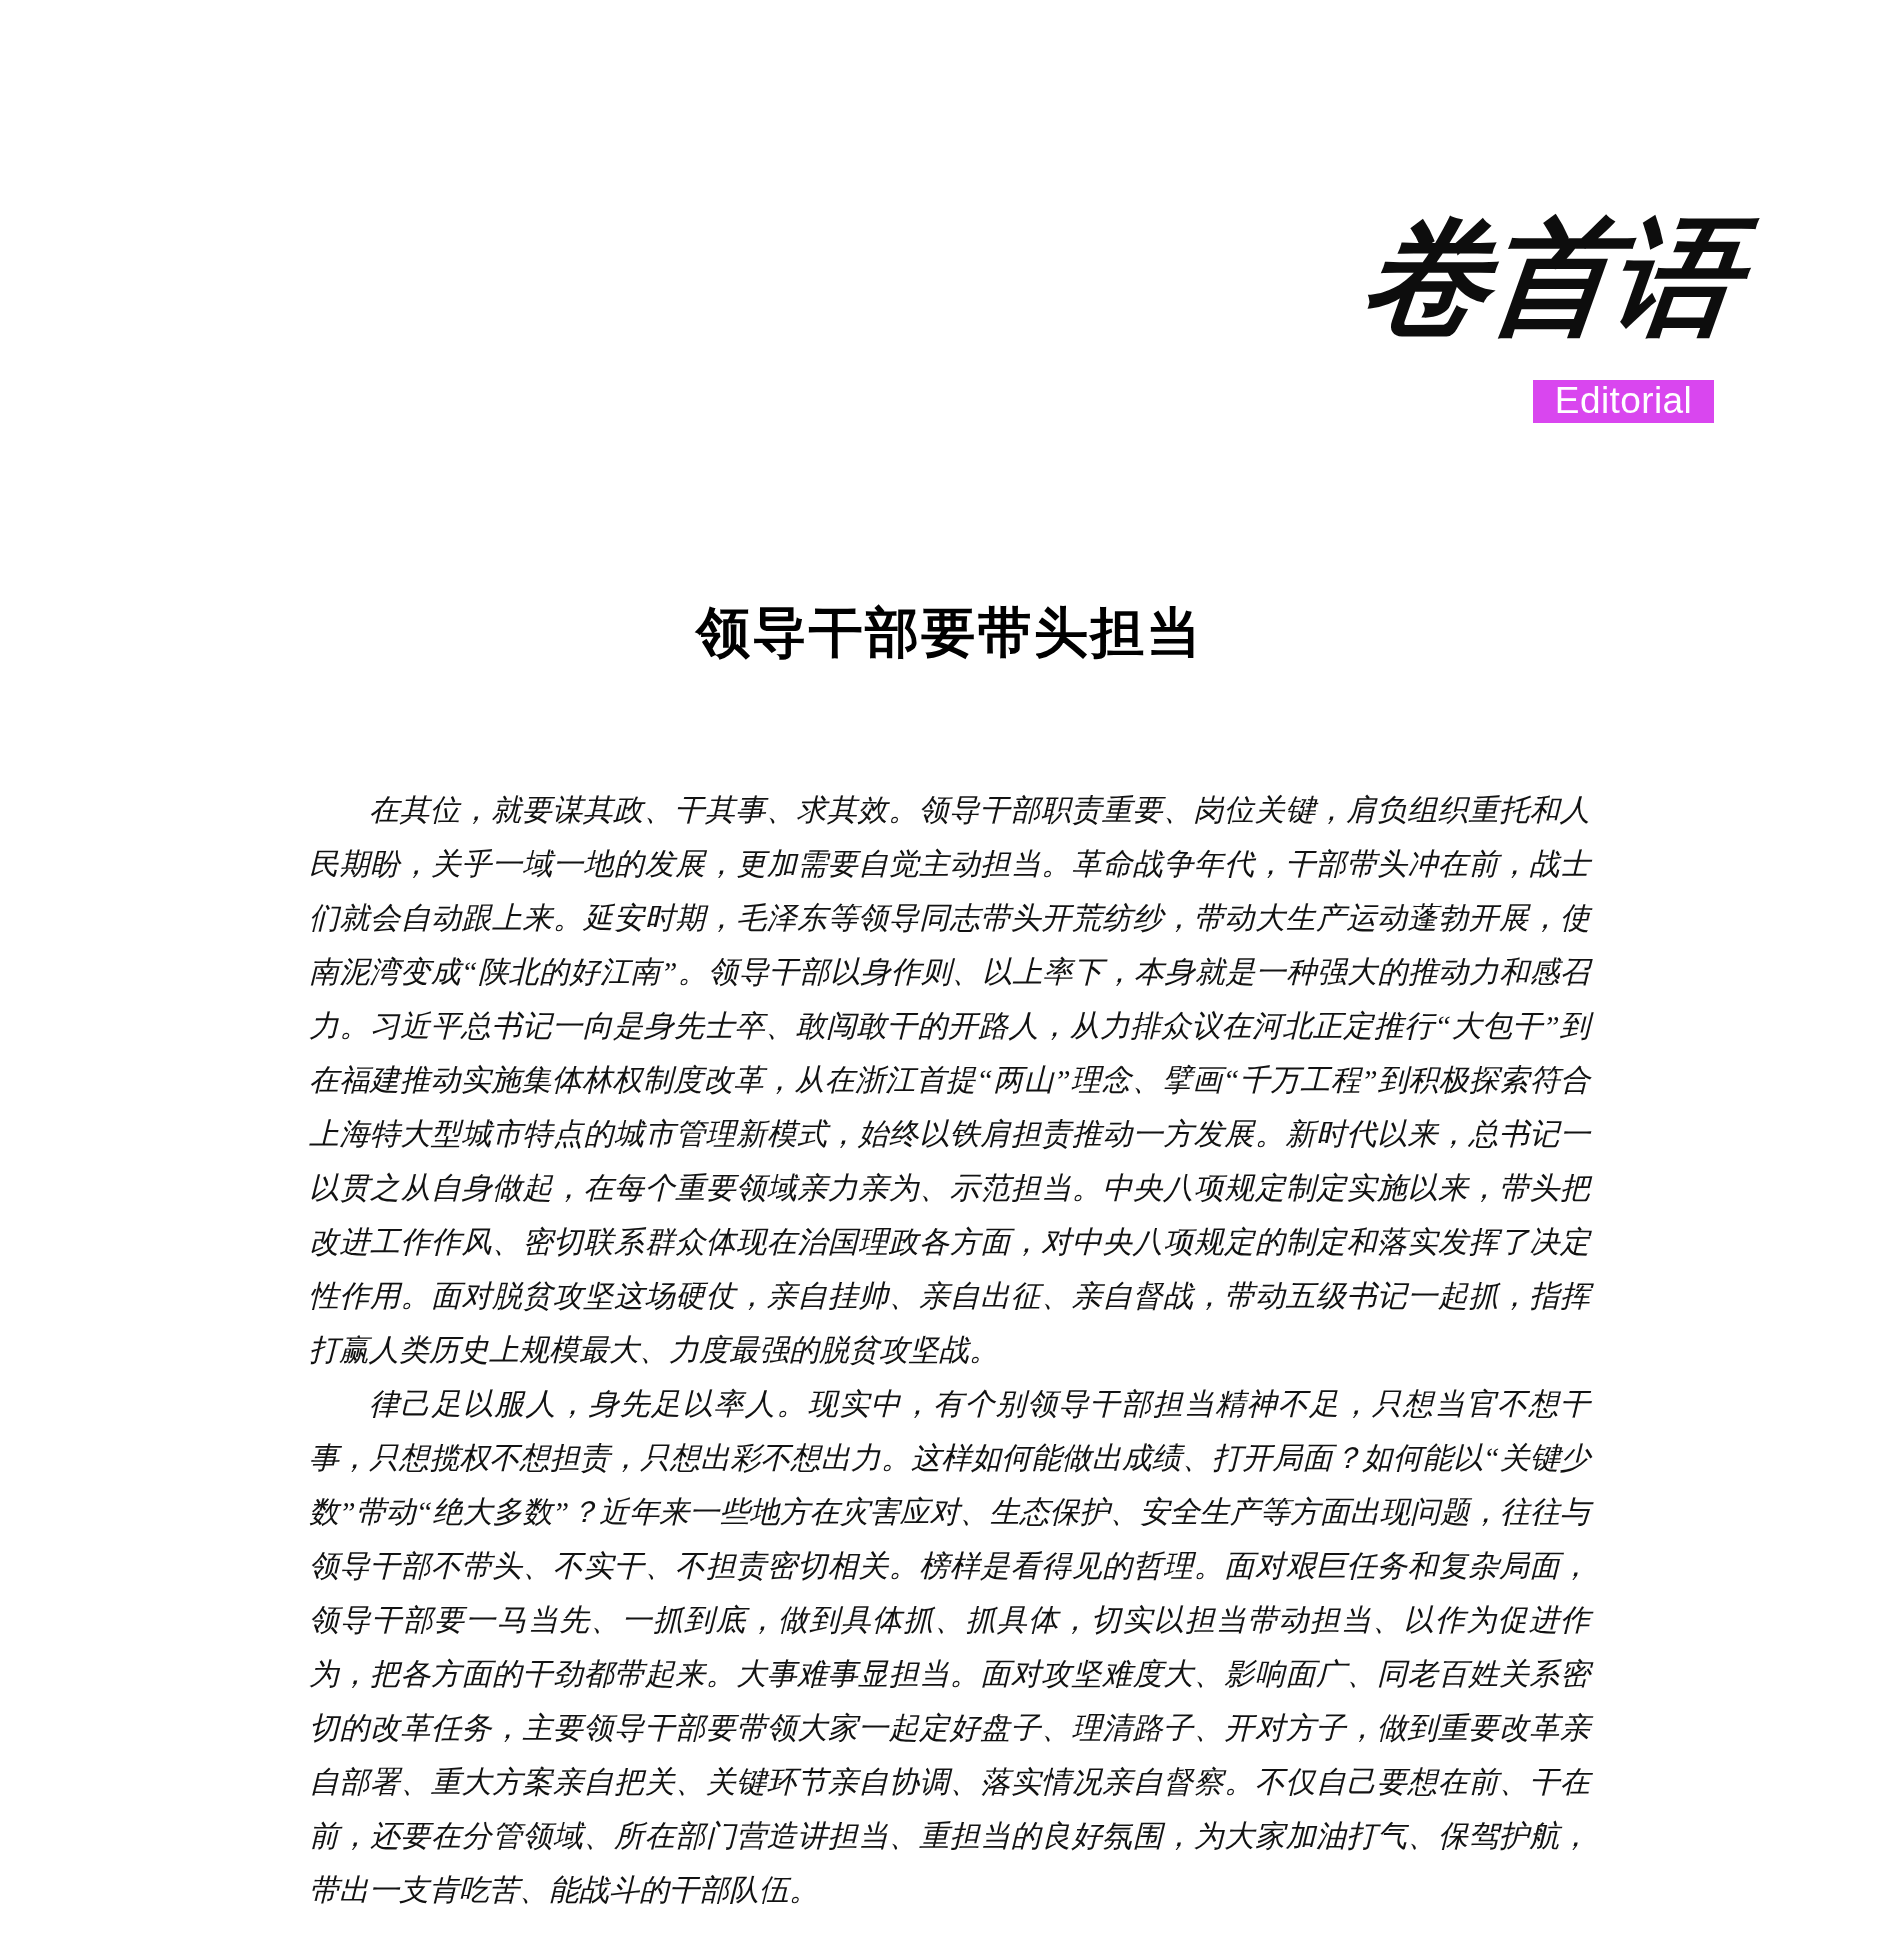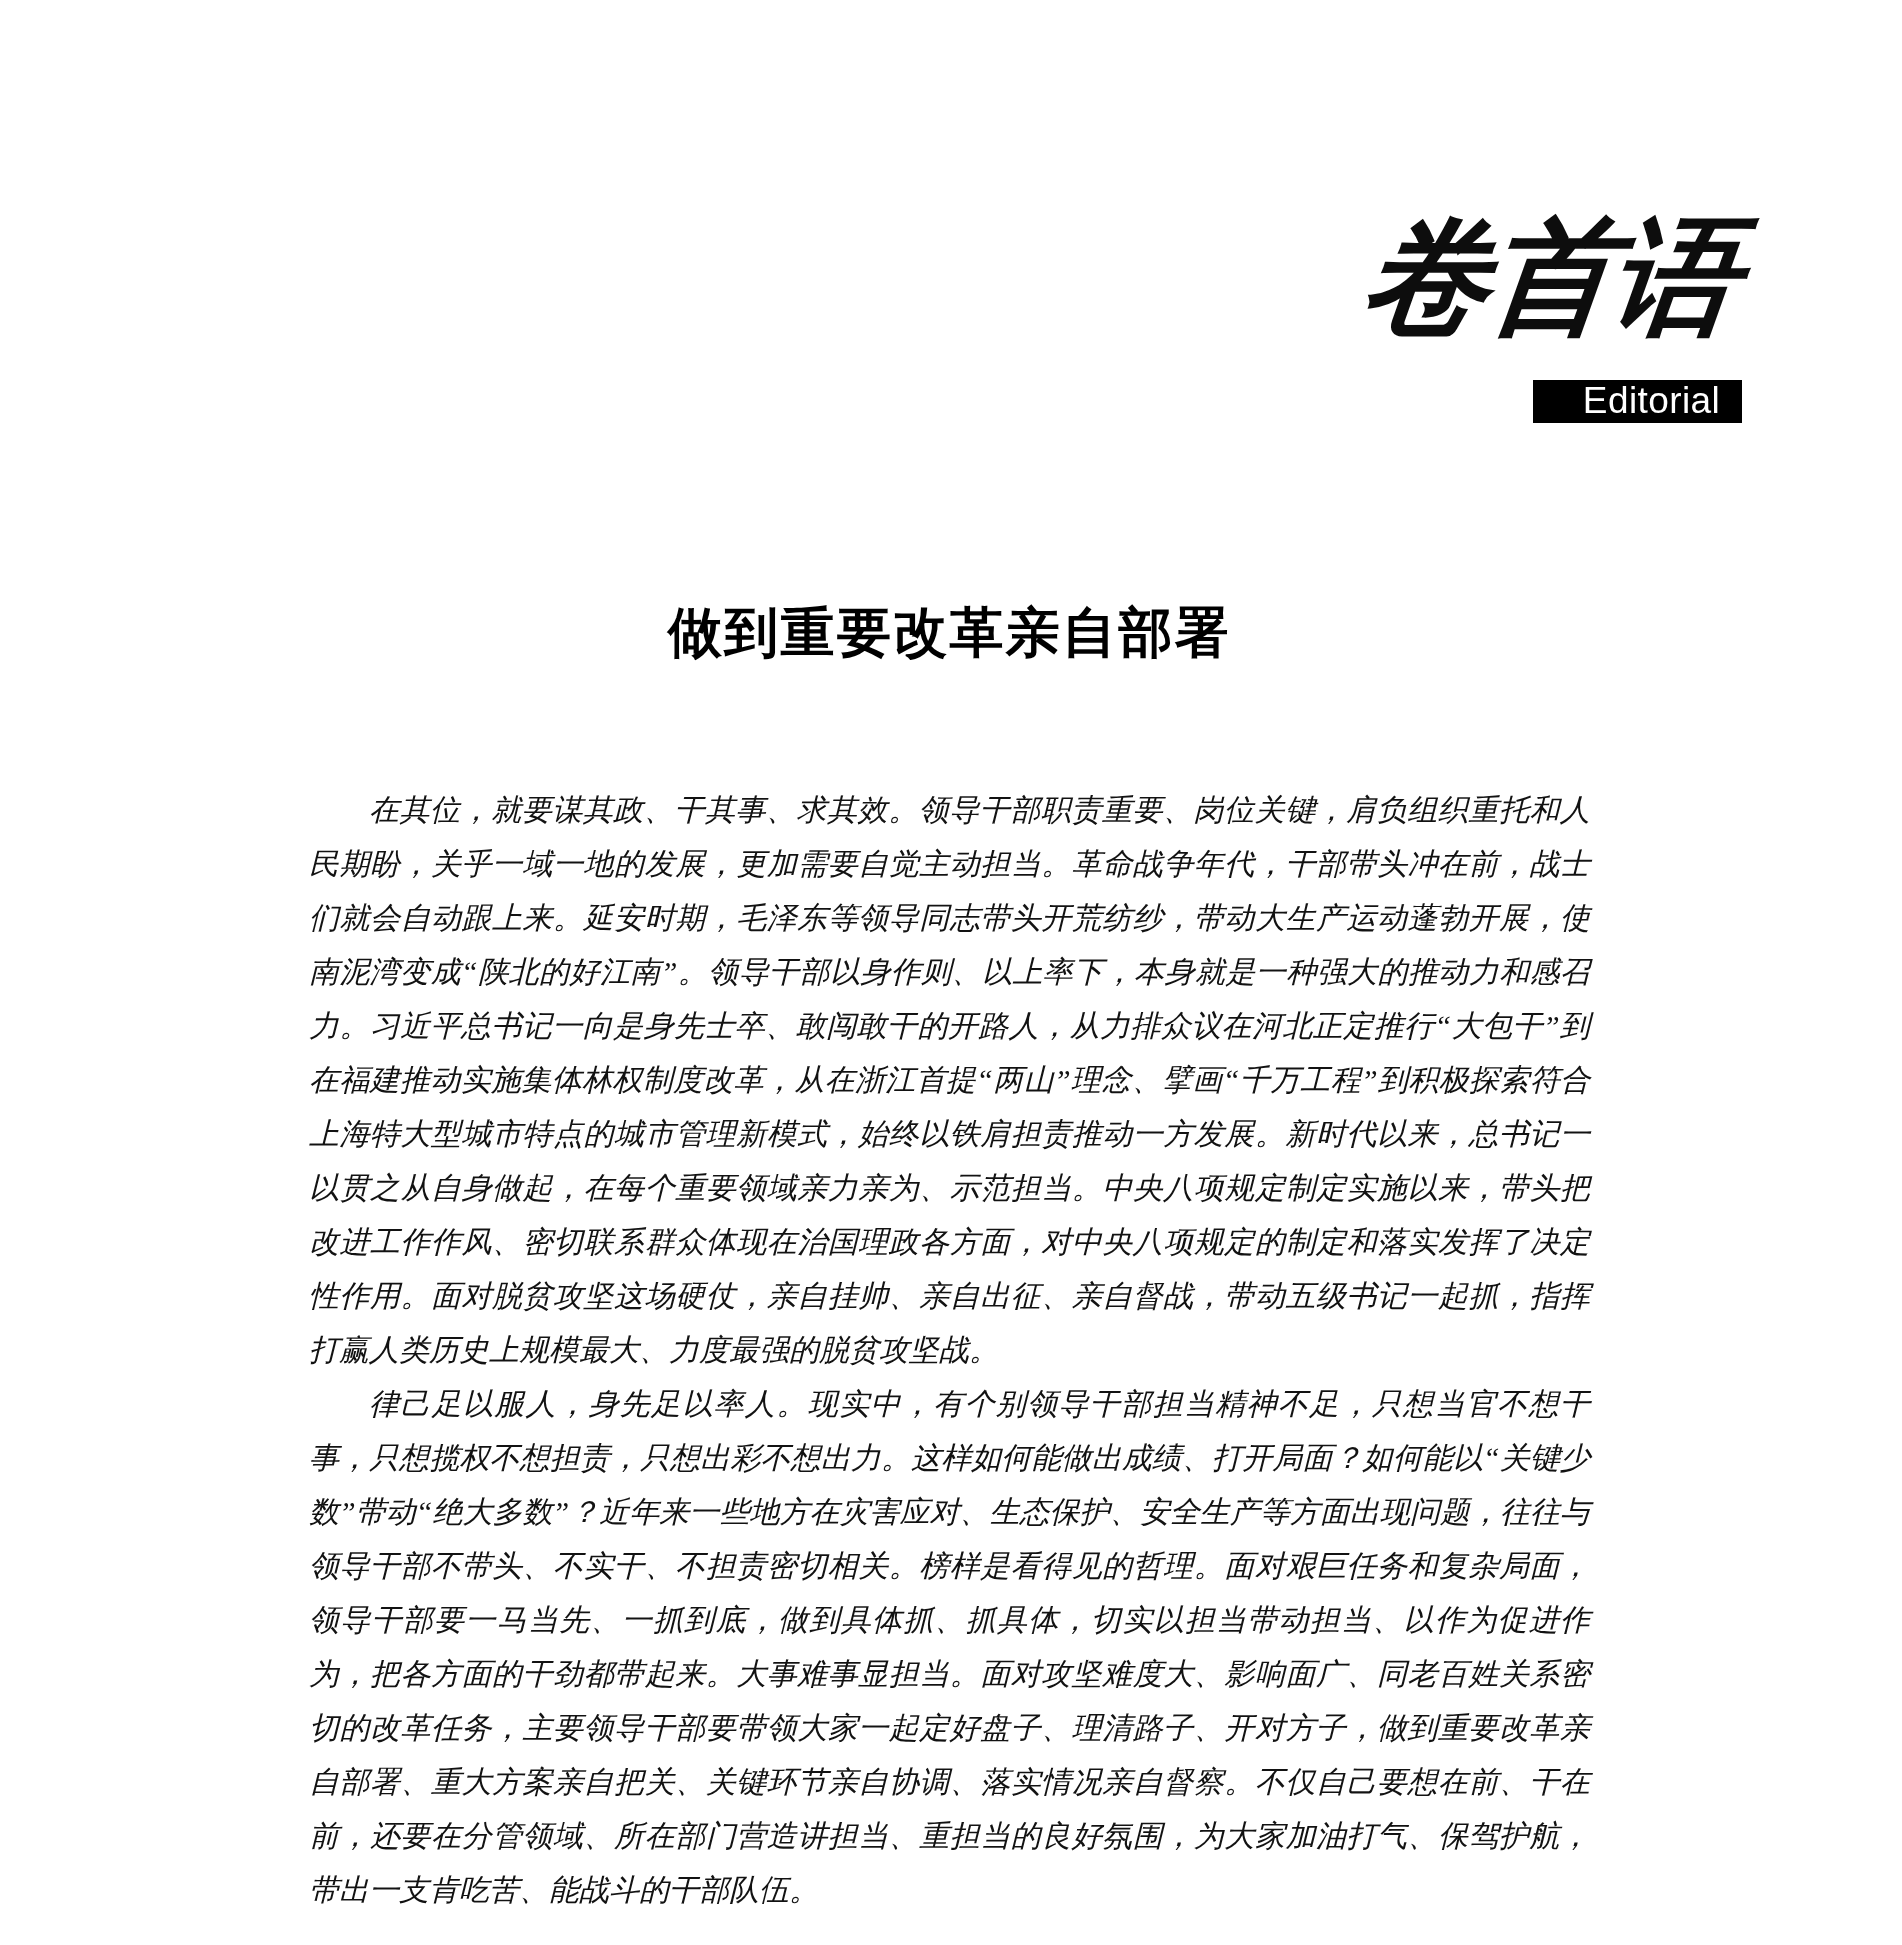--- a/index.html
+++ b/index.html
@@ -85,24 +85,24 @@
     text-indent: 2em;
   }
 </style>
 </head>
 <body>
 
 <div class="page">
 
   <header>
     <div class="calligraphy">卷首语</div>
-    <div class="badge" style="background: #000000; color: rgb(255, 255, 255); padding-left: 28px;">Editorial</div>
+    <div class="badge" style="background: #d946ef; color: rgb(255, 255, 255);">Editorial</div>
   </header>
 
-  <h1 class="title">做到重要改革亲自部署</h1>
+  <h1 class="title">领导干部要带头担当</h1>
 
   <main class="body">
     <p>在其位，就要谋其政、干其事、求其效。领导干部职责重要、岗位关键，肩负组织重托和人民期盼，关乎一域一地的发展，更加需要自觉主动担当。革命战争年代，干部带头冲在前，战士们就会自动跟上来。延安时期，毛泽东等领导同志带头开荒纺纱，带动大生产运动蓬勃开展，使南泥湾变成“陕北的好江南”。领导干部以身作则、以上率下，本身就是一种强大的推动力和感召力。习近平总书记一向是身先士卒、敢闯敢干的开路人，从力排众议在河北正定推行“大包干”到在福建推动实施集体林权制度改革，从在浙江首提“两山”理念、擘画“千万工程”到积极探索符合上海特大型城市特点的城市管理新模式，始终以铁肩担责推动一方发展。新时代以来，总书记一以贯之从自身做起，在每个重要领域亲力亲为、示范担当。中央八项规定制定实施以来，带头把改进工作作风、密切联系群众体现在治国理政各方面，对中央八项规定的制定和落实发挥了决定性作用。面对脱贫攻坚这场硬仗，亲自挂帅、亲自出征、亲自督战，带动五级书记一起抓，指挥打赢人类历史上规模最大、力度最强的脱贫攻坚战。</p>
     <p>律己足以服人，身先足以率人。现实中，有个别领导干部担当精神不足，只想当官不想干事，只想揽权不想担责，只想出彩不想出力。这样如何能做出成绩、打开局面？如何能以“关键少数”带动“绝大多数”？近年来一些地方在灾害应对、生态保护、安全生产等方面出现问题，往往与领导干部不带头、不实干、不担责密切相关。榜样是看得见的哲理。面对艰巨任务和复杂局面，领导干部要一马当先、一抓到底，做到具体抓、抓具体，切实以担当带动担当、以作为促进作为，把各方面的干劲都带起来。大事难事显担当。面对攻坚难度大、影响面广、同老百姓关系密切的改革任务，主要领导干部要带领大家一起定好盘子、理清路子、开对方子，做到重要改革亲自部署、重大方案亲自把关、关键环节亲自协调、落实情况亲自督察。不仅自己要想在前、干在前，还要在分管领域、所在部门营造讲担当、重担当的良好氛围，为大家加油打气、保驾护航，带出一支肯吃苦、能战斗的干部队伍。</p>
   </main>
 
 </div>
 
 
 </body></html>

